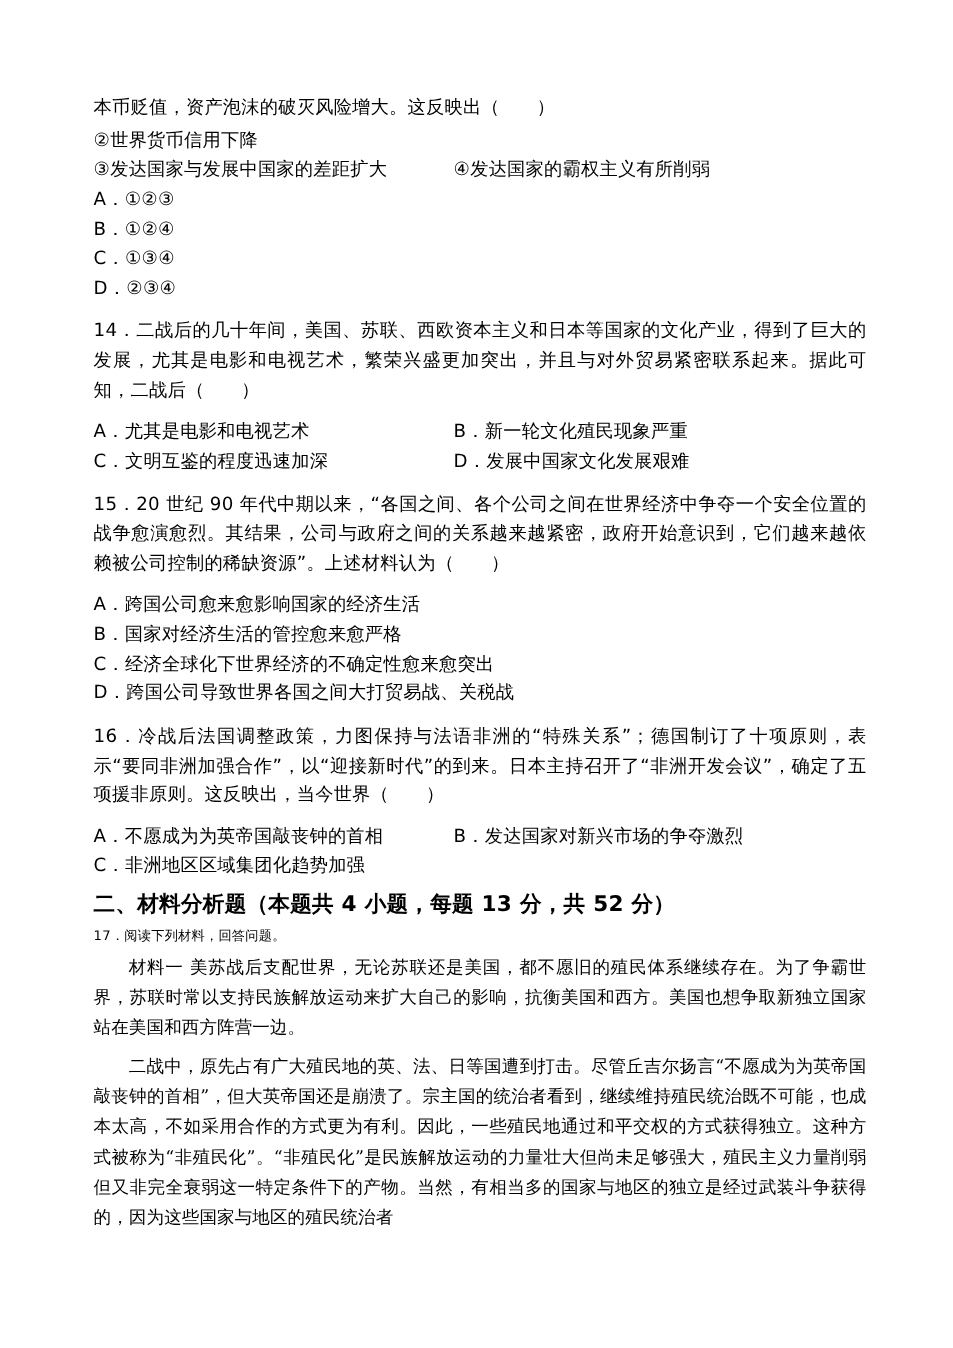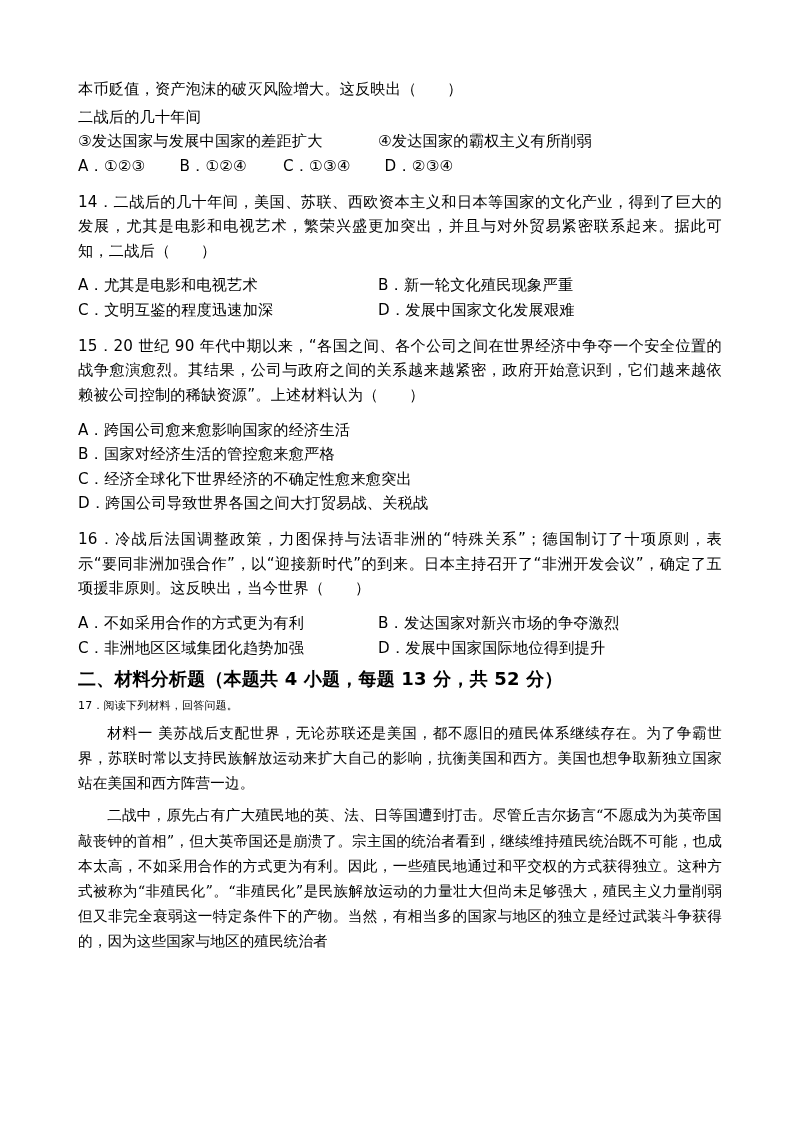--- a/index.html
+++ b/index.html
@@ -32,20 +32,21 @@
   .q-body {
     margin: 0 0 3px 0;
   }
   .q-para {
     margin: 0;
     text-indent: 0;
   }
   .opts-row {
     display: flex;
     margin: 0;
+    flex-direction: column;
   }
   .opts-row .opt {
     white-space: nowrap;
   }
   .opt-sp-1 { width: 34px; }
   .opt-sp-2 { width: 36px; }
   .opt-sp-3 { width: 34px; }
   .opt-half {
     display: flex;
     margin: 0;
@@ -80,21 +81,21 @@
 </head>
 <body>
 
 <div class="page">
 
   <div class="blk q-body">
     <p class="q-para">本币贬值，资产泡沫的破灭风险增大。这反映出（　　）</p>
   </div>
 
   <div class="blk opt-half">
-    <span>二战后的几十年间</span>
+    <span>②世界货币信用下降</span>
   </div>
 
   <div class="blk opt-half">
     <span class="opt-a">③发达国家与发展中国家的差距扩大</span>
     <span>④发达国家的霸权主义有所削弱</span>
   </div>
 
   <div class="blk opts-row">
     <span class="opt">A．①②③</span>
     <span class="opt-sp-1"></span>
@@ -137,26 +138,25 @@
 
   <div class="gap-md"></div>
 
   <div class="blk q-body">
     <p class="q-para">16．冷战后法国调整政策，力图保持与法语非洲的“特殊关系”；德国制订了十项原则，表示“要同非洲加强合作”，以“迎接新时代”的到来。日本主持召开了“非洲开发会议”，确定了五项援非原则。这反映出，当今世界（　　）</p>
   </div>
 
   <div class="gap-sm"></div>
 
   <div class="blk opt-half">
-    <span class="opt-a">A．不如采用合作的方式更为有利</span>
+    <span class="opt-a">A．不愿成为为英帝国敲丧钟的首相</span>
     <span>B．发达国家对新兴市场的争夺激烈</span>
   </div>
   <div class="blk opt-half">
     <span class="opt-a">C．非洲地区区域集团化趋势加强</span>
-    <span>D．发展中国家国际地位得到提升</span>
   </div>
 
   <div class="gap-sm"></div>
 
   <div class="section-head">二、材料分析题（本题共 4 小题，每题 13 分，共 52 分）</div>
 
   <div class="gap-sm"></div>
 
   <div class="mat-head">17．阅读下列材料，回答问题。</div>
 

